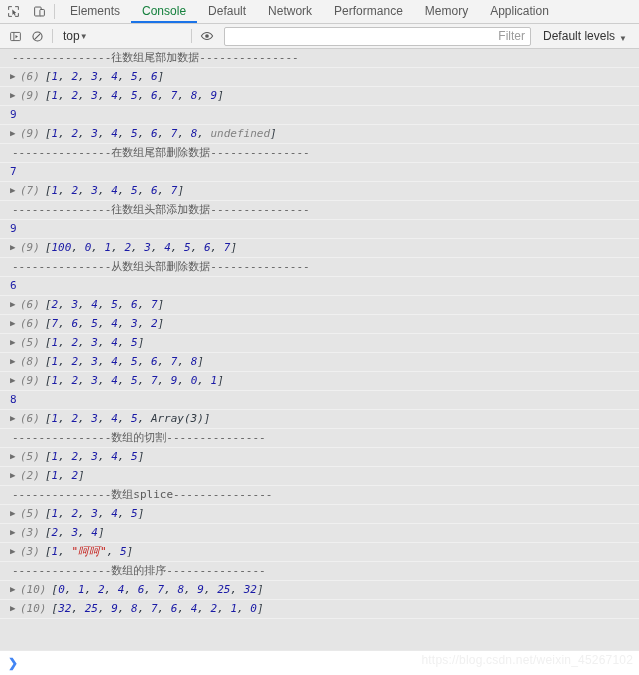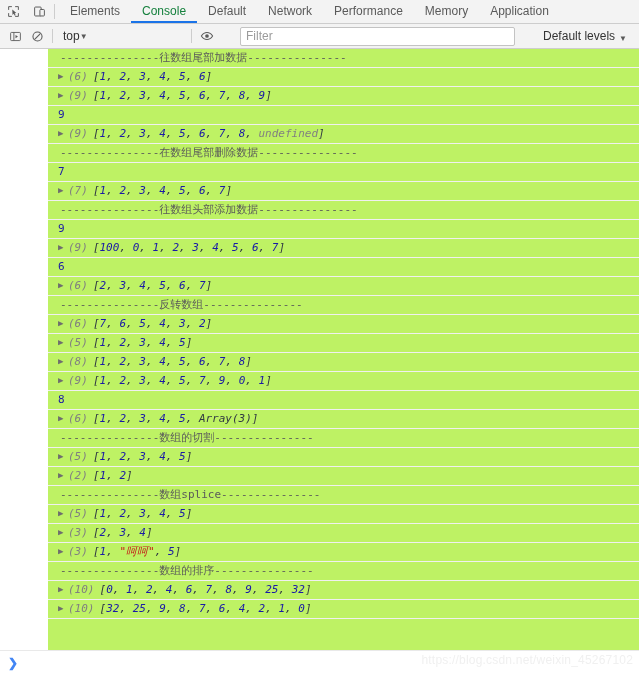--- a/index.html
+++ b/index.html
@@ -47,39 +47,39 @@
     color:#5a5a5a;cursor:pointer;
   }
   .fb-div{width:1px;height:14px;background:#cdcdcd;margin:0 4px;}
   .ctx-select{
     display:flex;align-items:center;
     width:120px;height:18px;padding:0 4px 0 6px;
     color:#333;cursor:pointer;
   }
   .ctx-select .caret{font-size:8px;color:#5a5a5a;}
   .filter-input{
-    flex:1;height:17px;margin:0 22px;
+    flex:1;height:17px;margin:0 6px;
     border:1px solid #c3c3c3;background:#fff;border-radius:2px;
     font-family:"Liberation Sans", sans-serif;font-size:12px;
     color:#7f1d1d;padding:0 5px;outline:none;
     min-width:0;
+    text-align:right;
   }
   .filter-input::placeholder{color:#9b9b9b;}
   .levels{
     display:flex;align-items:flex-end;gap:4px;
     padding:0 8px 0 6px;color:#333;cursor:pointer;white-space:nowrap;
   }
   .levels .caret{font-size:8px;color:#5a5a5a;}
 
   
   .console{
-    flex:1;overflow:hidden;position:relative;background:#bef264;
+    flex:1;overflow:hidden;position:relative;background:#e5e5e5;
     font-family:"DejaVu Sans Mono", monospace;
     font-size:11px;
-    margin-left:48px;
   }
   .row{
     border-bottom:1px solid #f0f0f0;
     padding:2px 0 2px 10px;
     min-height:14px;
     line-height:14px;
     white-space:pre;
     display:flex;align-items:baseline;
     color:#303942;
   }
@@ -190,23 +190,23 @@
       <div class="row"><span class="arrow">▶</span><span class="count">(6)</span><span class="arr"><span>[</span><span class="num">1</span><span>, </span><span class="num">2</span><span>, </span><span class="num">3</span><span>, </span><span class="num">4</span><span>, </span><span class="num">5</span><span>, </span><span class="num">6</span><span>]</span></span></div>
       <div class="row"><span class="arrow">▶</span><span class="count">(9)</span><span class="arr"><span>[</span><span class="num">1</span><span>, </span><span class="num">2</span><span>, </span><span class="num">3</span><span>, </span><span class="num">4</span><span>, </span><span class="num">5</span><span>, </span><span class="num">6</span><span>, </span><span class="num">7</span><span>, </span><span class="num">8</span><span>, </span><span class="num">9</span><span>]</span></span></div>
       <div class="row"><span class="scalar">9</span></div>
       <div class="row"><span class="arrow">▶</span><span class="count">(9)</span><span class="arr"><span>[</span><span class="num">1</span><span>, </span><span class="num">2</span><span>, </span><span class="num">3</span><span>, </span><span class="num">4</span><span>, </span><span class="num">5</span><span>, </span><span class="num">6</span><span>, </span><span class="num">7</span><span>, </span><span class="num">8</span><span>, </span><span class="undef">undefined</span><span>]</span></span></div>
       <div class="row sep"><span class="sep-text">---------------在数组尾部删除数据---------------</span></div>
       <div class="row"><span class="scalar">7</span></div>
       <div class="row"><span class="arrow">▶</span><span class="count">(7)</span><span class="arr"><span>[</span><span class="num">1</span><span>, </span><span class="num">2</span><span>, </span><span class="num">3</span><span>, </span><span class="num">4</span><span>, </span><span class="num">5</span><span>, </span><span class="num">6</span><span>, </span><span class="num">7</span><span>]</span></span></div>
       <div class="row sep"><span class="sep-text">---------------往数组头部添加数据---------------</span></div>
       <div class="row"><span class="scalar">9</span></div>
       <div class="row"><span class="arrow">▶</span><span class="count">(9)</span><span class="arr"><span>[</span><span class="num">100</span><span>, </span><span class="num">0</span><span>, </span><span class="num">1</span><span>, </span><span class="num">2</span><span>, </span><span class="num">3</span><span>, </span><span class="num">4</span><span>, </span><span class="num">5</span><span>, </span><span class="num">6</span><span>, </span><span class="num">7</span><span>]</span></span></div>
+      <div class="row sep"><span class="sep-text">---------------从数组头部删除数据---------------</span></div>
       <div class="row"><span class="scalar">6</span></div>
       <div class="row"><span class="arrow">▶</span><span class="count">(6)</span><span class="arr"><span>[</span><span class="num">2</span><span>, </span><span class="num">3</span><span>, </span><span class="num">4</span><span>, </span><span class="num">5</span><span>, </span><span class="num">6</span><span>, </span><span class="num">7</span><span>]</span></span></div>
-      <div class="row sep"><span class="sep-text">---------------反转数组---------------</span></div>
       <div class="row"><span class="arrow">▶</span><span class="count">(6)</span><span class="arr"><span>[</span><span class="num">7</span><span>, </span><span class="num">6</span><span>, </span><span class="num">5</span><span>, </span><span class="num">4</span><span>, </span><span class="num">3</span><span>, </span><span class="num">2</span><span>]</span></span></div>
       <div class="row"><span class="arrow">▶</span><span class="count">(5)</span><span class="arr"><span>[</span><span class="num">1</span><span>, </span><span class="num">2</span><span>, </span><span class="num">3</span><span>, </span><span class="num">4</span><span>, </span><span class="num">5</span><span>]</span></span></div>
       <div class="row"><span class="arrow">▶</span><span class="count">(8)</span><span class="arr"><span>[</span><span class="num">1</span><span>, </span><span class="num">2</span><span>, </span><span class="num">3</span><span>, </span><span class="num">4</span><span>, </span><span class="num">5</span><span>, </span><span class="num">6</span><span>, </span><span class="num">7</span><span>, </span><span class="num">8</span><span>]</span></span></div>
       <div class="row"><span class="arrow">▶</span><span class="count">(9)</span><span class="arr"><span>[</span><span class="num">1</span><span>, </span><span class="num">2</span><span>, </span><span class="num">3</span><span>, </span><span class="num">4</span><span>, </span><span class="num">5</span><span>, </span><span class="num">7</span><span>, </span><span class="num">9</span><span>, </span><span class="num">0</span><span>, </span><span class="num">1</span><span>]</span></span></div>
       <div class="row"><span class="scalar">8</span></div>
       <div class="row"><span class="arrow">▶</span><span class="count">(6)</span><span class="arr"><span>[</span><span class="num">1</span><span>, </span><span class="num">2</span><span>, </span><span class="num">3</span><span>, </span><span class="num">4</span><span>, </span><span class="num">5</span><span>, </span><span class="sub">Array(3)</span><span>]</span></span></div>
       <div class="row sep"><span class="sep-text">---------------数组的切割---------------</span></div>
       <div class="row"><span class="arrow">▶</span><span class="count">(5)</span><span class="arr"><span>[</span><span class="num">1</span><span>, </span><span class="num">2</span><span>, </span><span class="num">3</span><span>, </span><span class="num">4</span><span>, </span><span class="num">5</span><span>]</span></span></div>
       <div class="row"><span class="arrow">▶</span><span class="count">(2)</span><span class="arr"><span>[</span><span class="num">1</span><span>, </span><span class="num">2</span><span>]</span></span></div>
       <div class="row sep"><span class="sep-text">---------------数组splice---------------</span></div>

